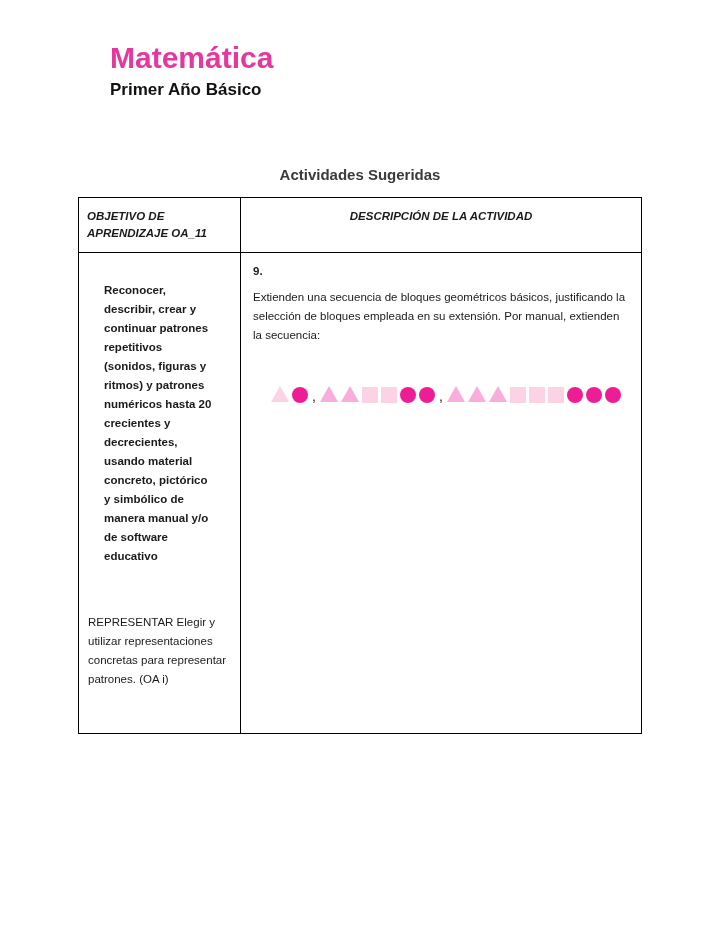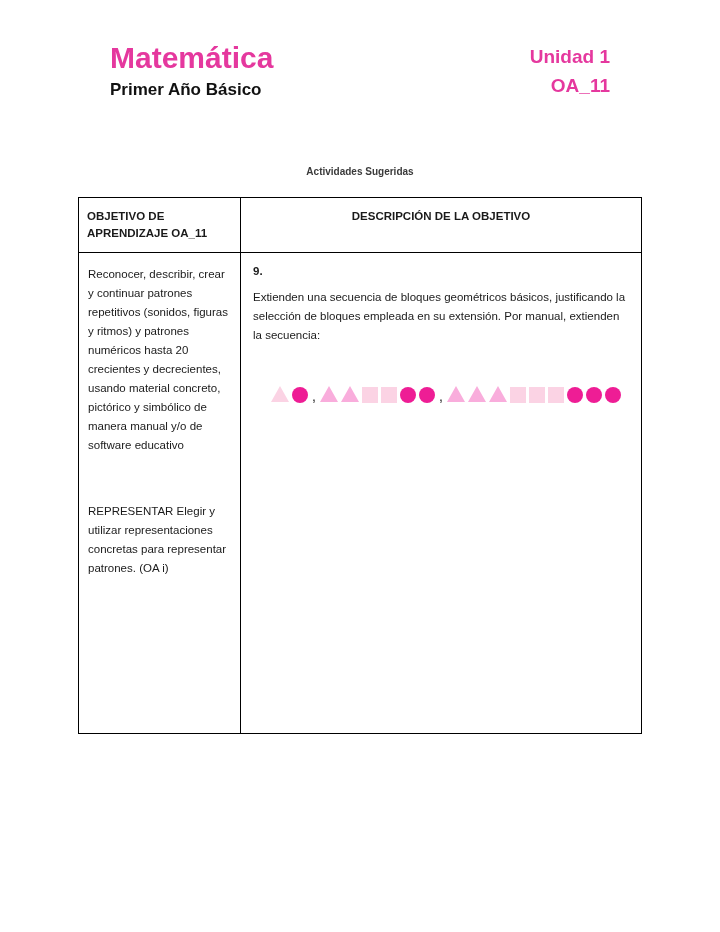--- a/index.html
+++ b/index.html
@@ -72,37 +72,38 @@
     margin: 4px 0 0 0;
   }
 
   
   .section-title {
     position: absolute;
     top: 166px;
     left: 0;
     width: 720px;
     text-align: center;
-    font-size: 10px;
+    font-size: 15px;
     font-weight: bold;
     color: #3a3a3a;
   }
 
   
   .table {
     position: absolute;
     top: 197px;
     left: 78px;
     width: 564px;
     border: 1px solid #000000;
     box-sizing: border-box;
   }
   .table-head {
     display: flex;
     border-bottom: 1px solid #000000;
+    font-style: italic;
   }
   .th-left {
     width: 162px;
     box-sizing: border-box;
     border-right: 1px solid #000000;
     padding: 10px 8px 10px 8px;
     font-size: 11.5px;
     font-weight: bold;
     color: #1a1a1a;
     line-height: 17px;
@@ -129,24 +130,24 @@
     padding: 12px 9px 10px 9px;
   }
   .td-right {
     flex: 1;
     box-sizing: border-box;
     padding: 12px 10px 10px 12px;
   }
 
   .oa-text {
     font-size: 11.5px;
-    font-weight: normal;
+    font-weight: bold;
     color: #1a1a1a;
     line-height: 19px;
-    margin: 0;
+    margin: 16px;
   }
   .skill-text {
     font-size: 11.5px;
     color: #1a1a1a;
     line-height: 19px;
     margin: 47px 0 0 0;
   }
 
   .act-number {
     font-size: 11.5px;
@@ -214,32 +215,28 @@
 </head>
 <body>
 
 <div class="page">
 
   <div class="header">
     <div class="header-left">
       <h1 class="subject-title">Matemática</h1>
       <h2 class="subject-subtitle">Primer Año Básico</h2>
     </div>
-    <div class="header-right">
-      <div class="unit-label">Unidad 1</div>
-      <div class="oa-label">OA_11</div>
-    </div>
   </div>
 
   <div class="section-title">Actividades Sugeridas</div>
 
   <div class="table">
     <div class="table-head">
       <div class="th-left">OBJETIVO DE APRENDIZAJE OA_11</div>
-      <div class="th-right">DESCRIPCIÓN DE LA OBJETIVO</div>
+      <div class="th-right">DESCRIPCIÓN DE LA ACTIVIDAD</div>
     </div>
     <div class="table-body">
       <div class="td-left">
         <p class="oa-text">Reconocer, describir, crear y continuar patrones repetitivos (sonidos, figuras y ritmos) y patrones numéricos hasta 20 crecientes y decrecientes, usando material concreto, pictórico y simbólico de manera manual y/o de software educativo</p>
         <p class="skill-text">REPRESENTAR Elegir y utilizar representaciones concretas para representar patrones. (OA i)</p>
       </div>
       <div class="td-right">
         <div class="act-number">9.</div>
         <p class="act-text">Extienden una secuencia de bloques geométricos básicos, justificando la selección de bloques empleada en su extensión. Por manual, extienden la secuencia:</p>
 

